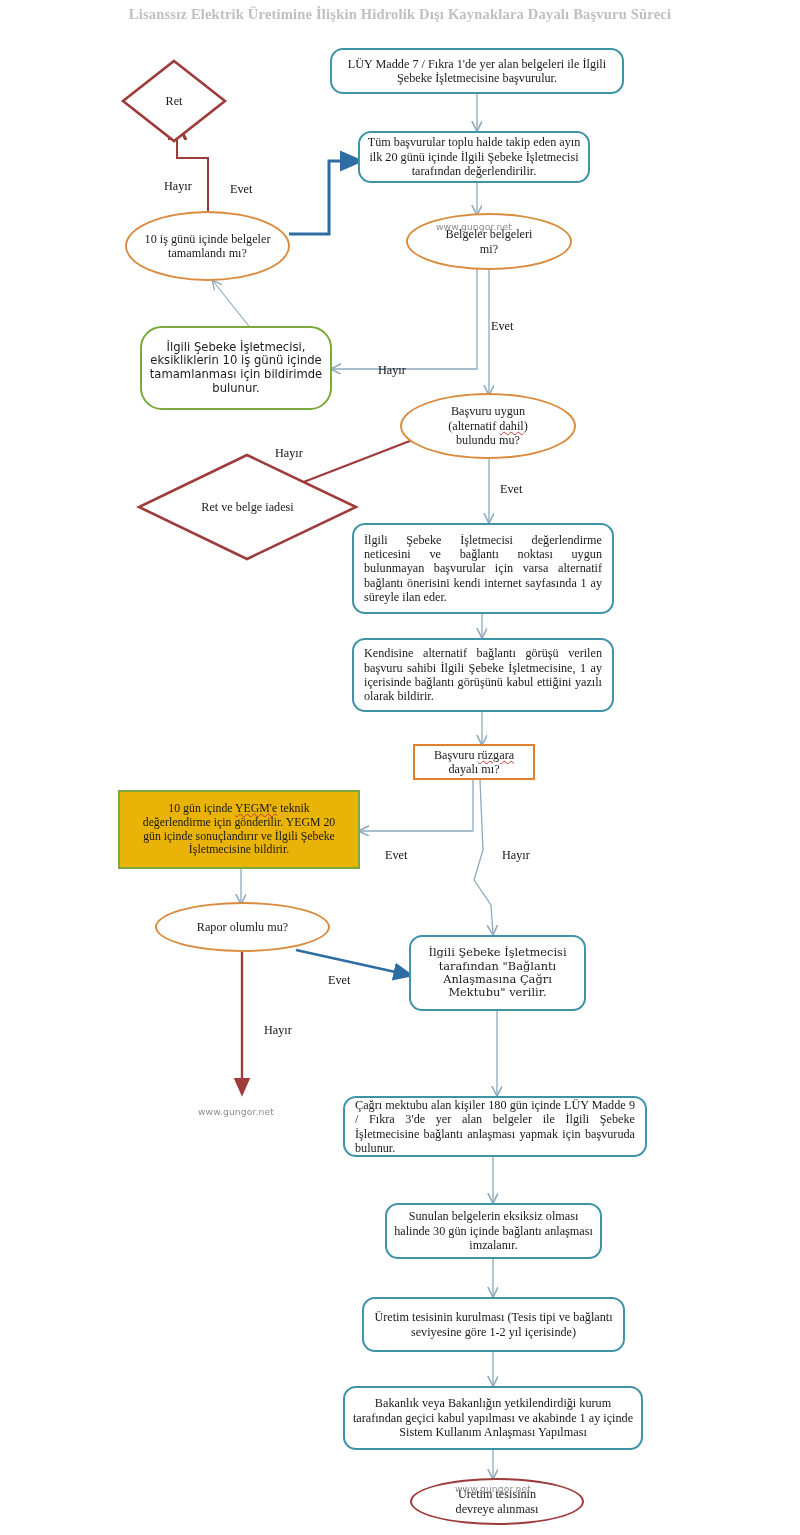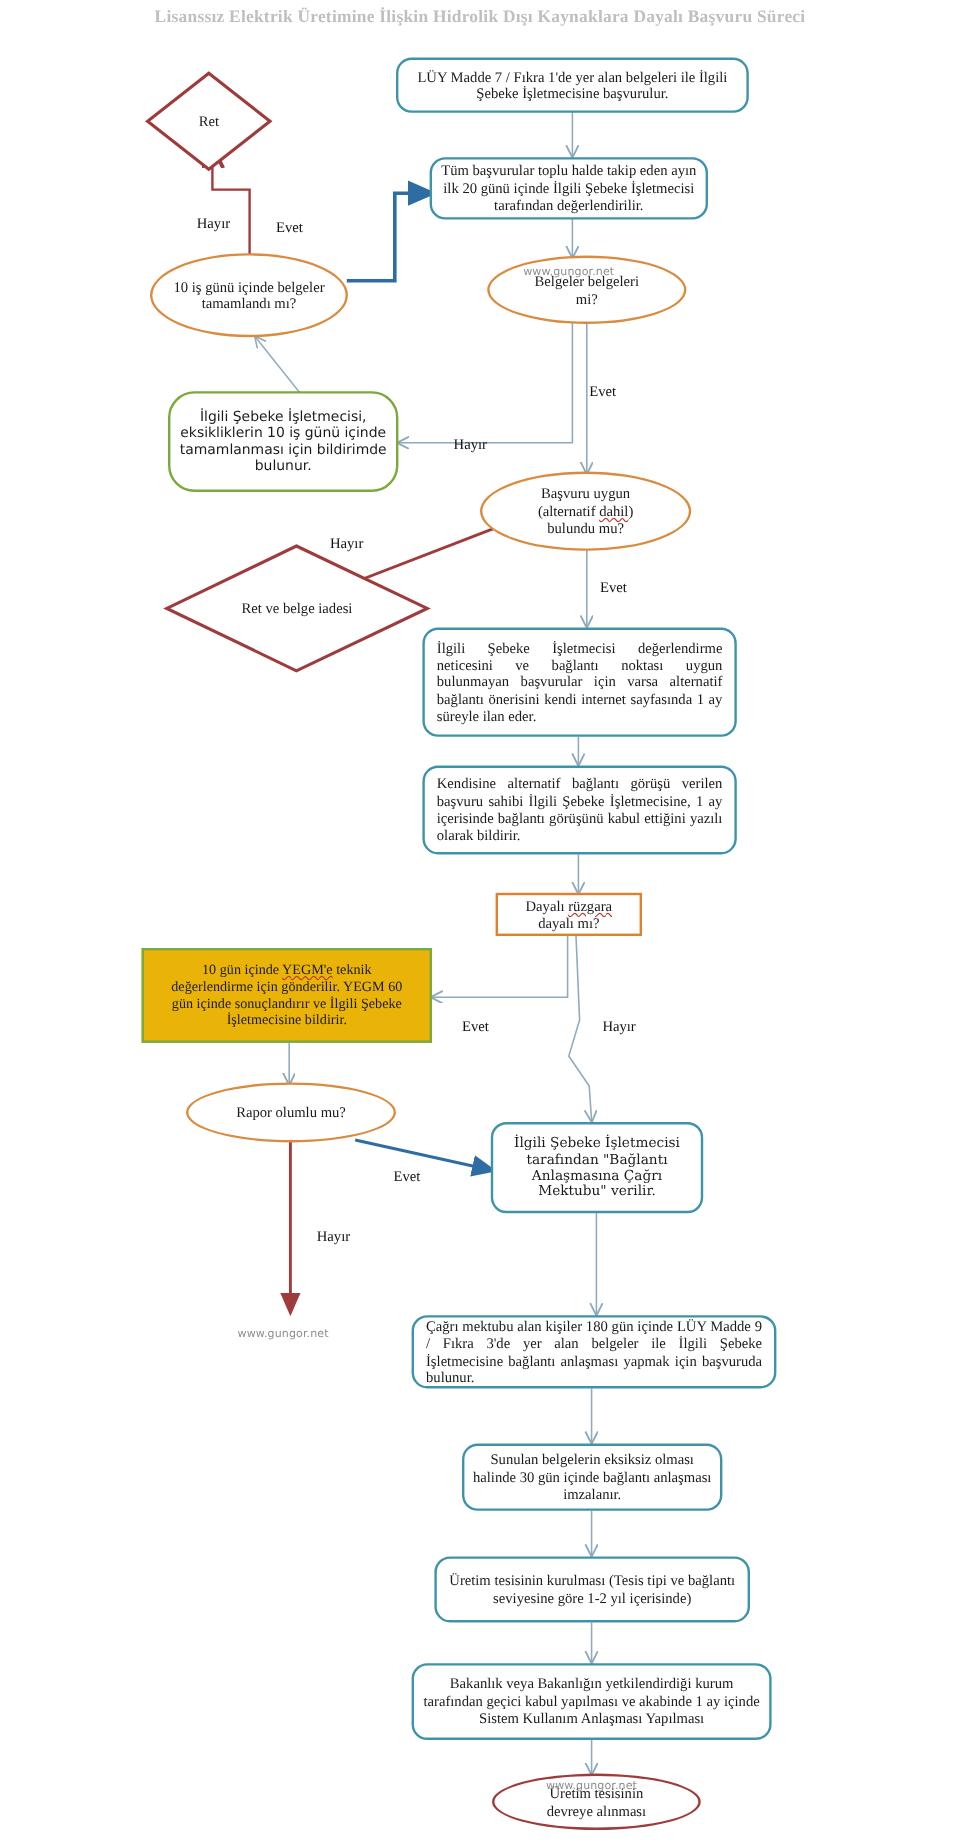--- a/index.html
+++ b/index.html
@@ -193,29 +193,29 @@
   <div class="node proc just" style="left:352px;top:523px;width:262px;height:91px;">
     <div class="txt">İlgili Şebeke İşletmecisi değerlendirme neticesini ve bağlantı noktası uygun bulunmayan başvurular için varsa alternatif bağlantı önerisini kendi internet sayfasında 1 ay süreyle ilan eder.</div>
   </div>
 
   <div class="node proc just" style="left:352px;top:638px;width:262px;height:74px;">
     <div class="txt">Kendisine alternatif bağlantı görüşü verilen başvuru sahibi İlgili Şebeke İşletmecisine, 1 ay içerisinde bağlantı görüşünü kabul ettiğini yazılı olarak bildirir.</div>
   </div>
 
   <div class="node orange-sq" style="left:413px;top:744px;width:122px;height:36px;">
     <div class="txt">
-      <div><span>Dayalı </span><span class="sq">rüzgara</span></div>
+      <div><span>Başvuru </span><span class="sq">rüzgara</span></div>
       <div>dayalı mı?</div>
     </div>
   </div>
 
   <div class="node green-sq" style="left:118px;top:790px;width:242px;height:79px;">
     <div class="txt">
       <div><span>10 gün içinde </span><span class="sq">YEGM'e</span><span> teknik</span></div>
-      <div>değerlendirme için gönderilir. YEGM 60</div>
+      <div>değerlendirme için gönderilir. YEGM 20</div>
       <div>gün içinde sonuçlandırır ve İlgili Şebeke</div>
       <div>İşletmecisine bildirir.</div>
     </div>
   </div>
 
   <div class="node ell" style="left:155px;top:902px;width:175px;height:50px;">
     <div class="txt">Rapor olumlu mu?</div>
   </div>
 
   <div class="node proc serif2" style="left:409px;top:935px;width:177px;height:76px;">

